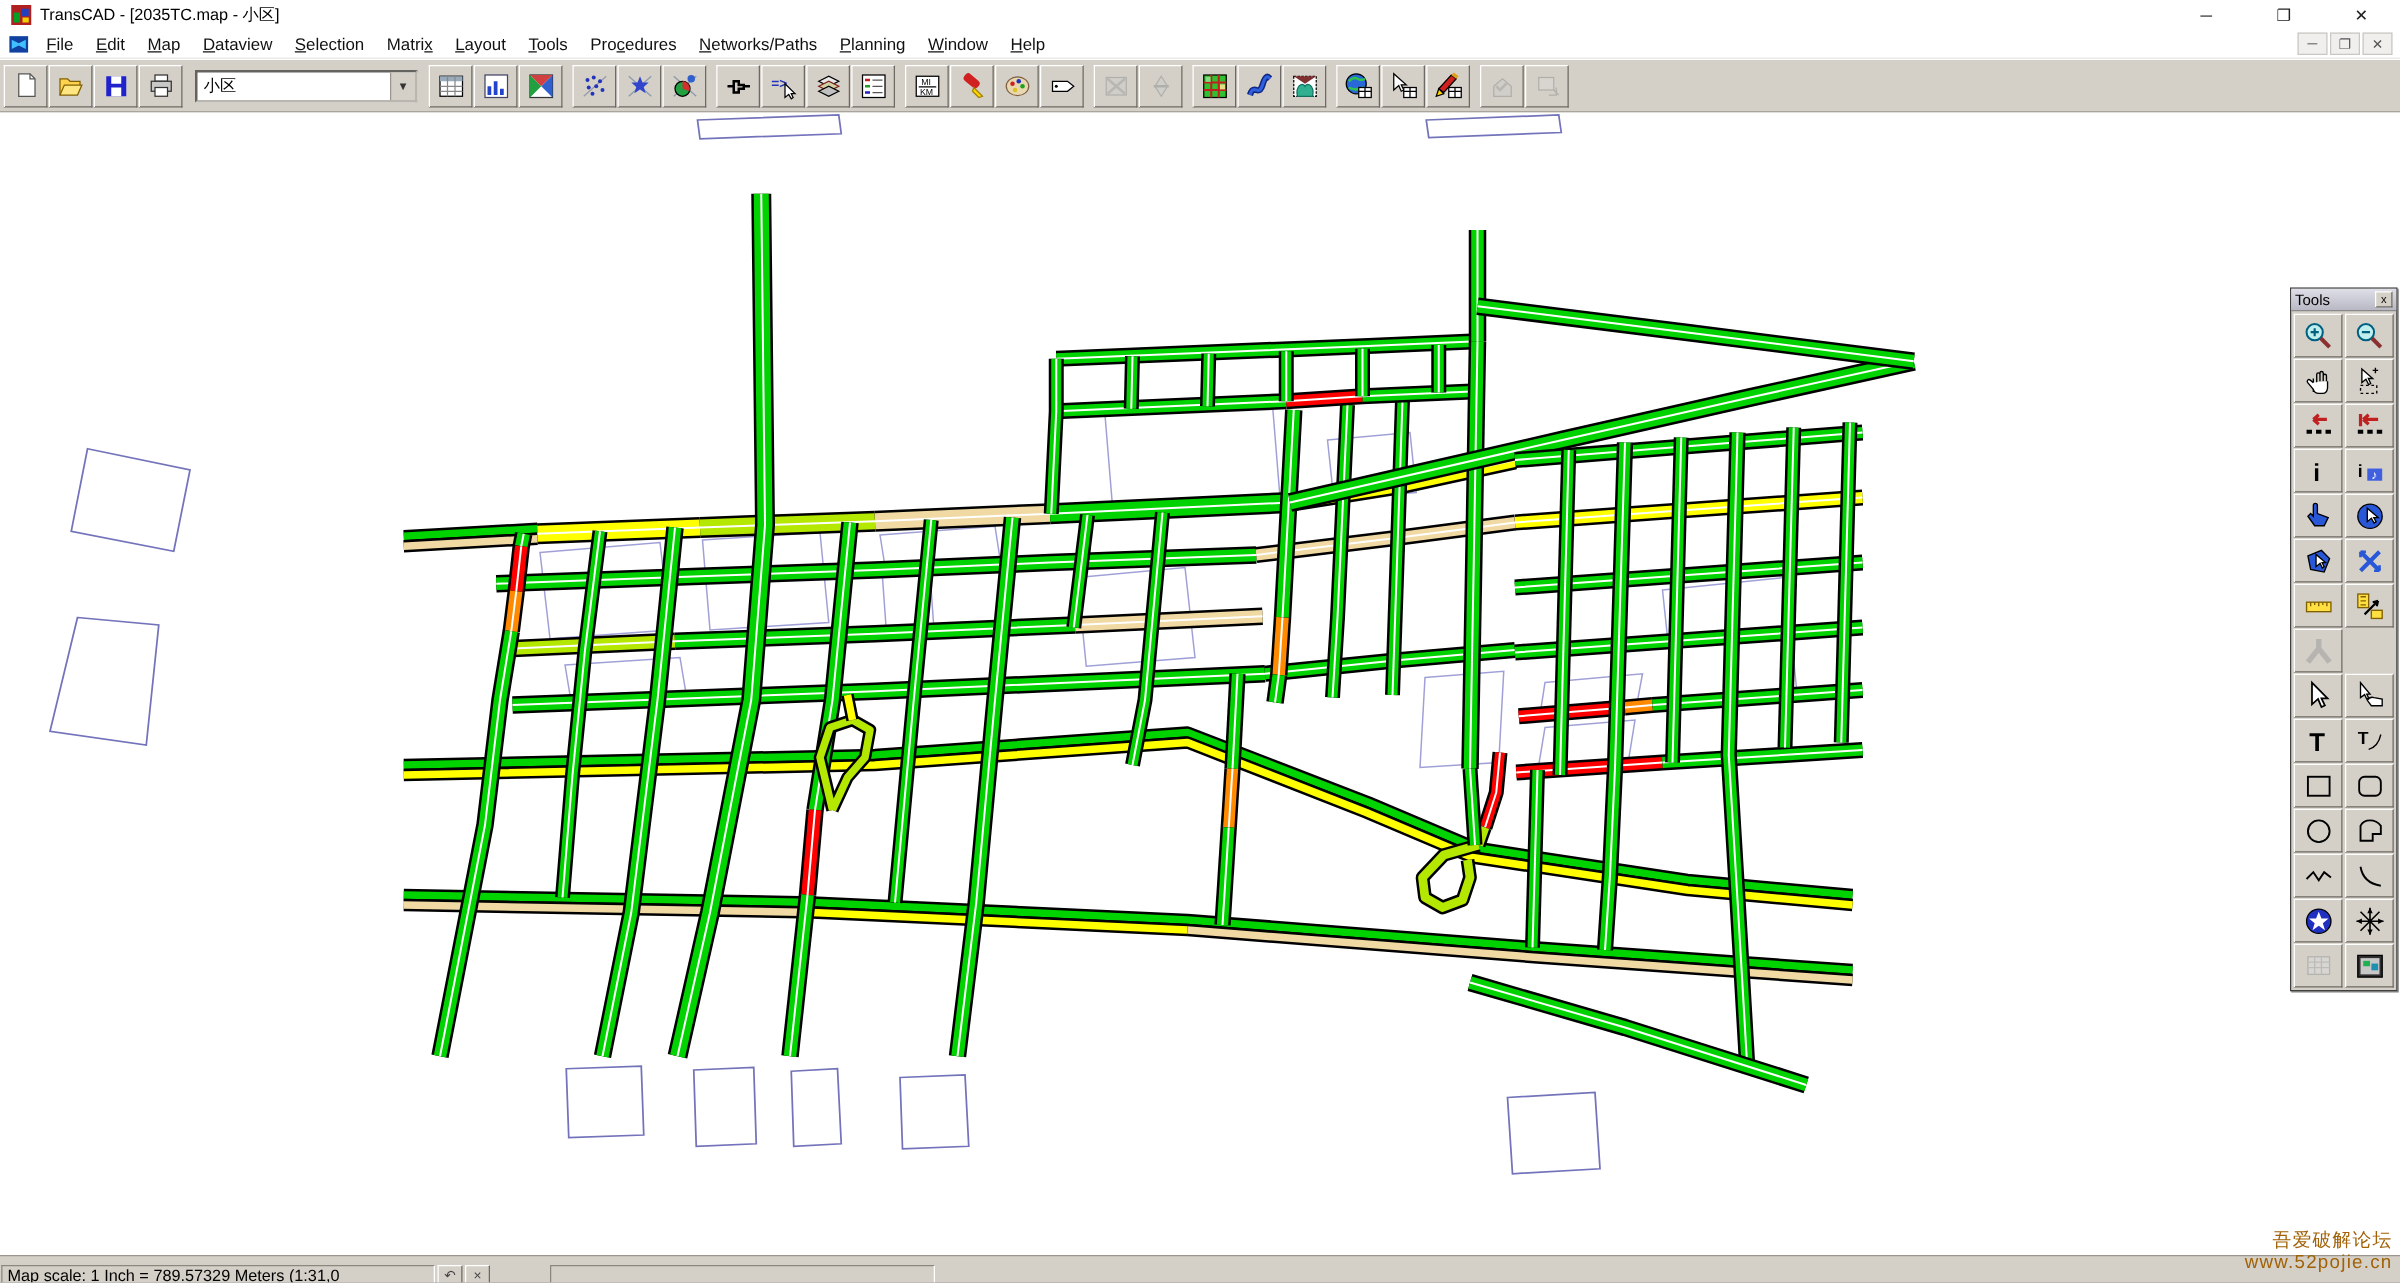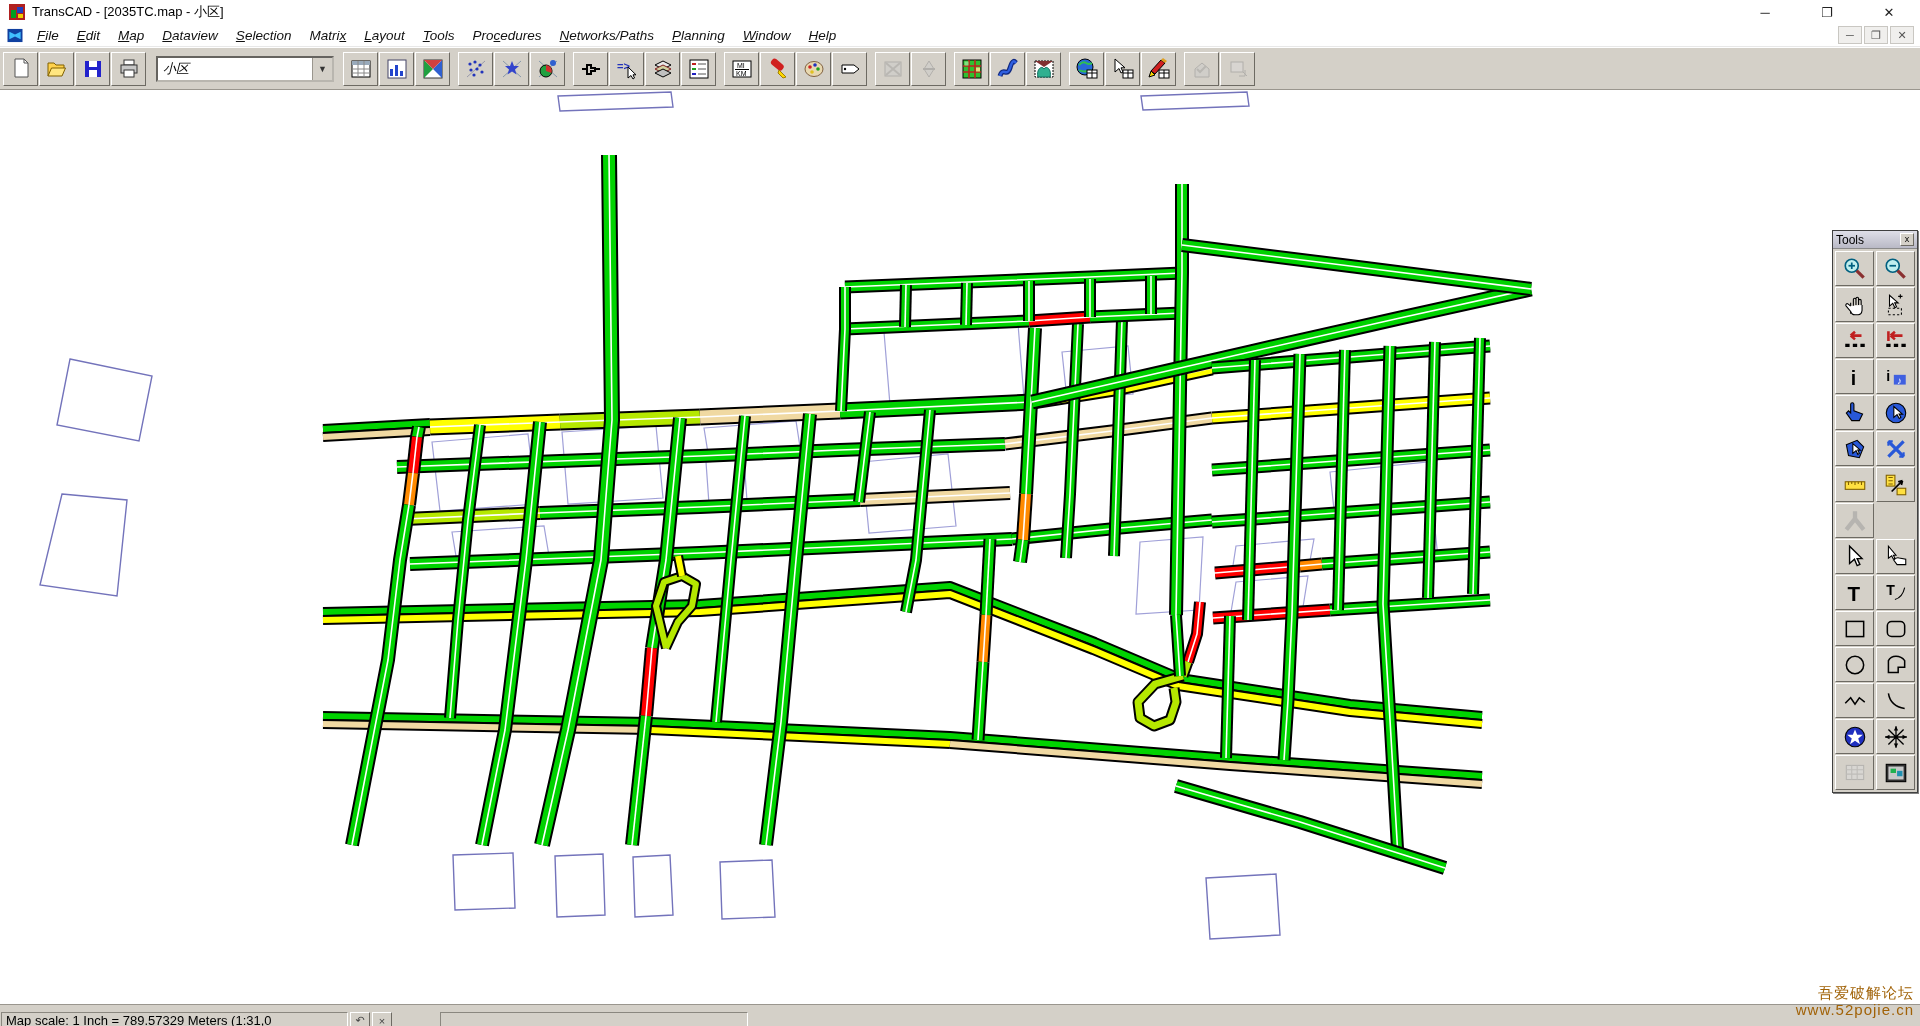--- a/index.html
+++ b/index.html
@@ -10,35 +10,35 @@
   #titlebar{position:absolute;left:0;top:0;width:1920px;height:24px;background:#ffffff;
     display:flex;align-items:center;font-size:13px;color:#000;}
   #titlebar .appicon{width:18px;height:16px;margin:0 6px 0 8px;}
   #win-controls{margin-left:auto;display:flex;height:100%;}
   .wbtn{width:62px;height:100%;display:flex;align-items:center;justify-content:center;
     color:#222;font-size:13px;}
   
   #menubar{position:absolute;left:0;top:24px;width:1920px;height:23px;background:#ffffff;
     display:flex;align-items:center;font-size:13.5px;color:#111;border-bottom:1px solid #e8e8e8;}
   #menubar .mdiicon{width:18px;height:15px;margin:0 4px 0 6px;}
-  .menu-item{padding:2px 9px;white-space:nowrap;font-style:italic;}
+  .menu-item{padding:2px 9px;white-space:nowrap;}
   .menu-item u{text-decoration:underline;}
   #mdi-controls{margin-left:auto;display:flex;margin-right:6px;}
   .mdibtn{width:24px;height:18px;background:#f0efed;border:1px solid #c9c7c2;margin-left:2px;
     display:flex;align-items:center;justify-content:center;font-size:11px;color:#555;}
 
   
   #toolbar{position:absolute;left:0;top:47px;width:1920px;height:43px;background:#d4d0c8;
     border-top:1px solid #fff;border-bottom:1px solid #9a968e;display:flex;align-items:center;padding-left:3px;}
   .tbtn{width:35px;height:34px;background:#d4d0c8;border:1px solid;border-color:#ffffff #6d6a63 #6d6a63 #ffffff;
     display:flex;align-items:center;justify-content:center;margin-right:1px;}
   .tbtn svg{width:24px;height:24px;}
   .tbtn.disabled svg{opacity:.45;filter:grayscale(1);}
   .tgap{width:7px;height:100%;}
-  #combo{width:178px;height:26px;background:#fff;border:2px inset #b9b6af;display:flex;align-items:center;margin:0 2px;font-style:italic;}
+  #combo{width:178px;height:26px;background:#fff;border:2px inset #b9b6af;display:flex;align-items:center;margin:0 2px;}
   #combo .cval{flex:1;font-size:13px;padding-left:5px;color:#000;}
   #combo .carr{width:20px;height:100%;background:#d4d0c8;border-left:1px solid #9a968e;
     display:flex;align-items:center;justify-content:center;font-size:9px;color:#333;}
 
   
   #map{position:absolute;left:0;top:90px;width:1920px;height:914px;background:#ffffff;overflow:hidden;}
   #map svg{display:block;width:100%;height:100%;}
 
   
   #palette{position:absolute;left:1832px;top:230px;width:86px;background:#d4d0c8;

